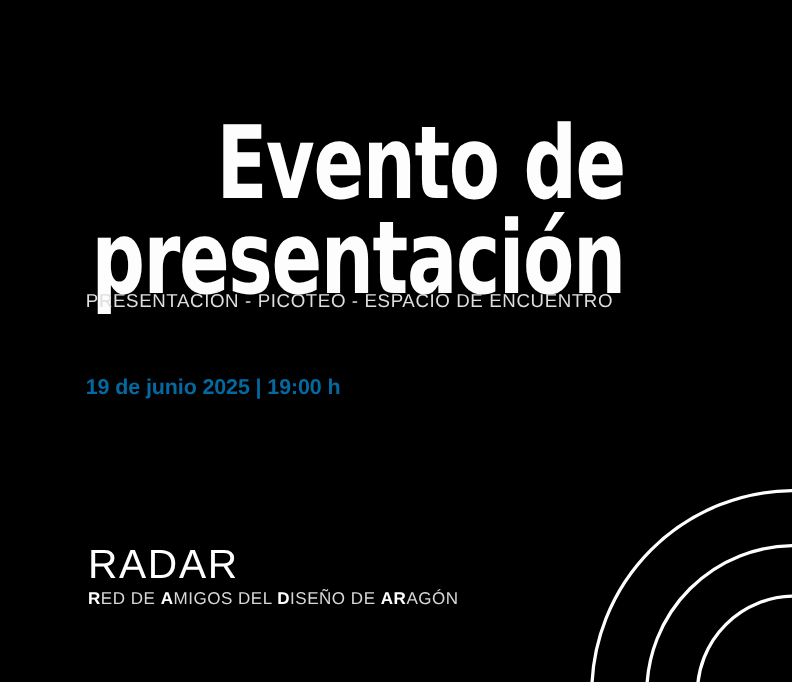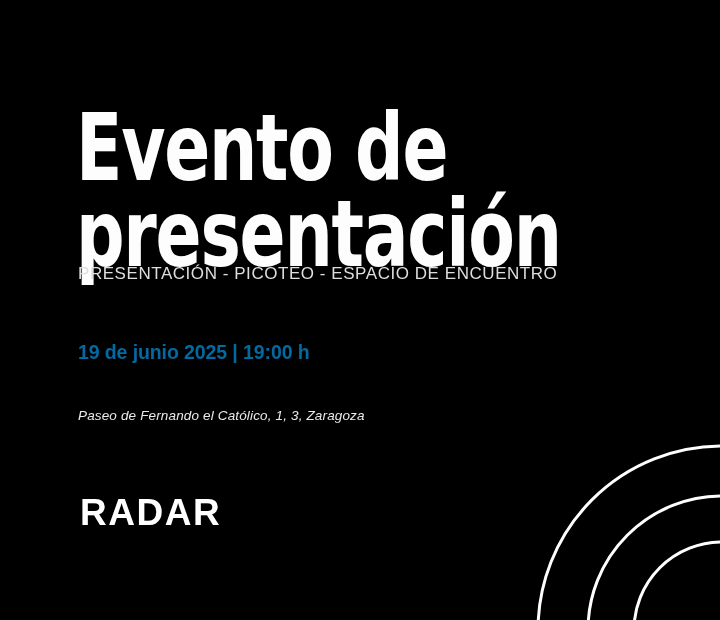--- a/index.html
+++ b/index.html
@@ -10,20 +10,21 @@
   body {
     font-family: "Liberation Sans", sans-serif;
   }
 
   #poster {
     position: relative;
     width: 720px;
     height: 620px;
     background: #000000;
     overflow: hidden;
+    text-align: right;
   }
 
   
   #radar-rings {
     position: absolute;
     left: 0;
     top: 0;
     width: 720px;
     height: 620px;
     pointer-events: none;
@@ -109,21 +110,21 @@
     white-space: nowrap;
   }
 
   
   .logo-wordmark {
     position: absolute;
     left: 80px;
     top: 494px;
     color: #ffffff;
     font-size: 37px;
-    font-weight: 700;
+    font-weight: 400;
     letter-spacing: 1.5px;
     line-height: 1;
     white-space: nowrap;
   }
   .logo-tagline {
     position: absolute;
     left: 80px;
     top: 536px;
     color: #d8d8d8;
     font-size: 15.5px;
@@ -152,19 +153,19 @@
     <h1 class="headline">
       <span class="line">Evento de</span>
       <span class="line">presentación</span>
     </h1>
 
     <div class="subtitle">PRESENTACIÓN - PICOTEO - ESPACIO DE ENCUENTRO</div>
 
     <div class="date-line">19 de junio 2025 | 19:00 h</div>
 
 
-    <div class="venue-address">Paseo de Fernando el Católico, 1, 3, Zaragoza</div>
 
     <div class="logo-wordmark">RADAR</div>
 
+    <div class="logo-tagline"><span class="hi">R</span><span>ED DE </span><span class="hi">A</span><span>MIGOS DEL </span><span class="hi">D</span><span>ISEÑO DE </span><span class="hi">AR</span><span>AGÓN</span></div>
 
   </div>
 </div>
 
 </body></html>

